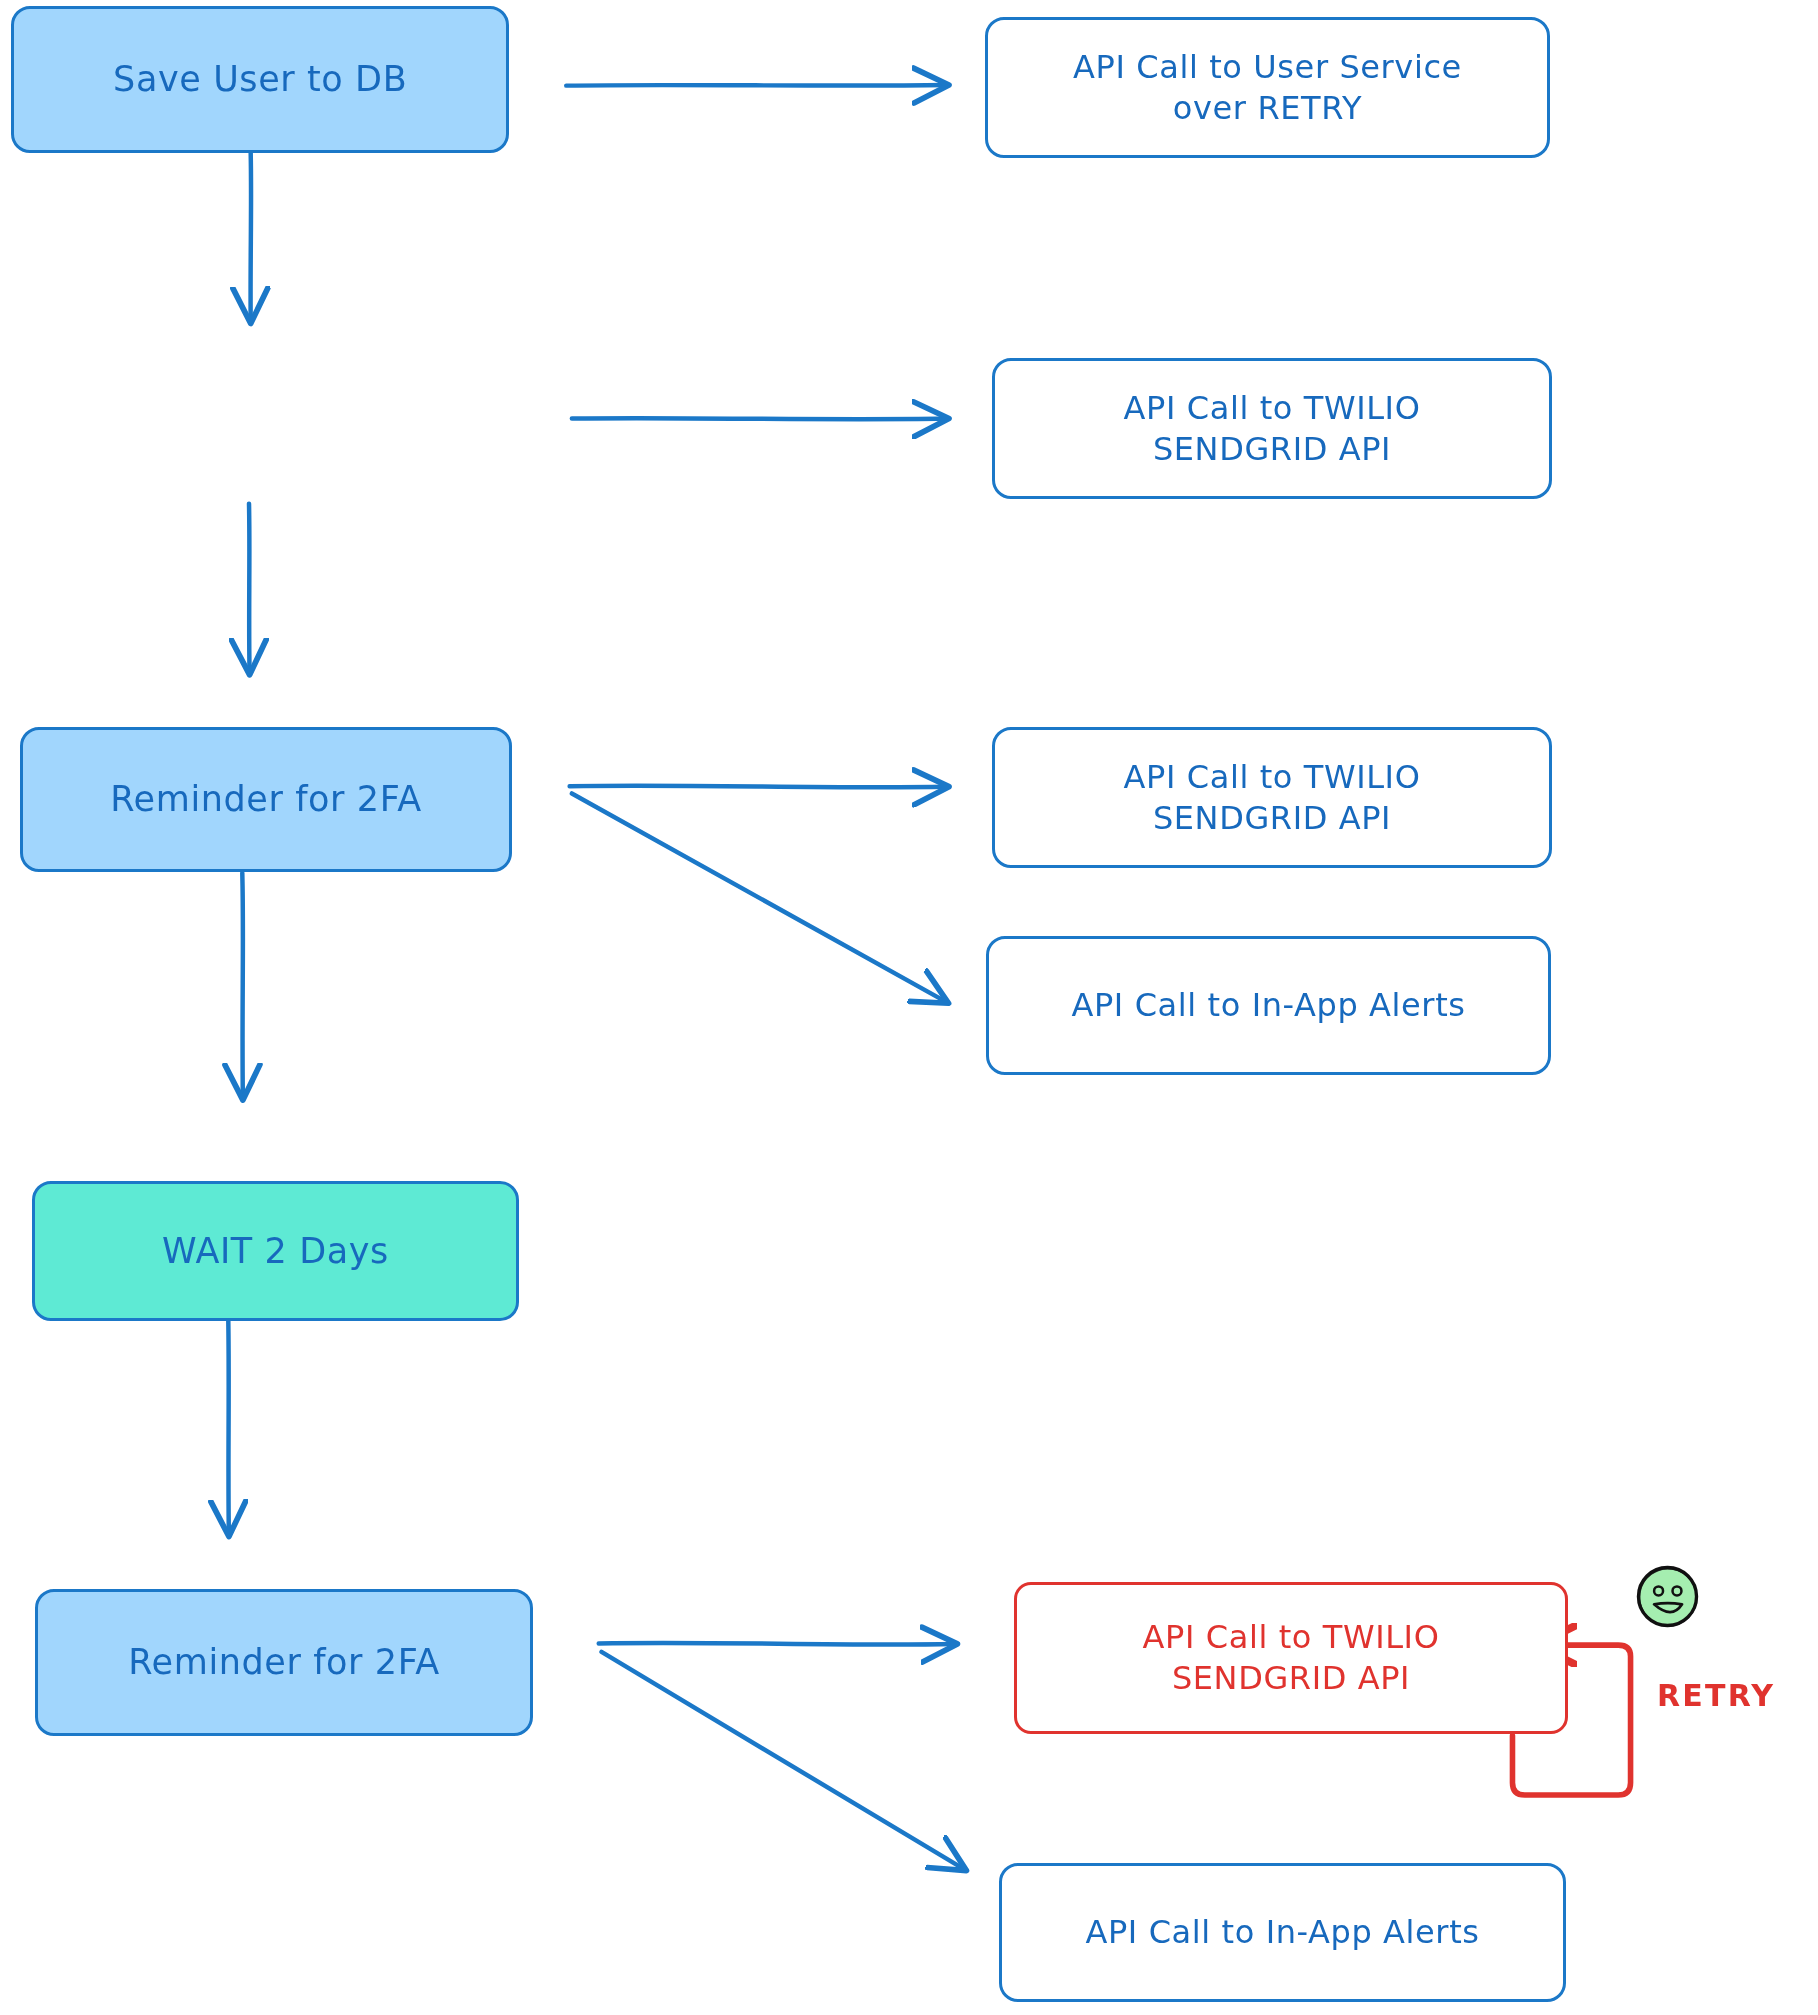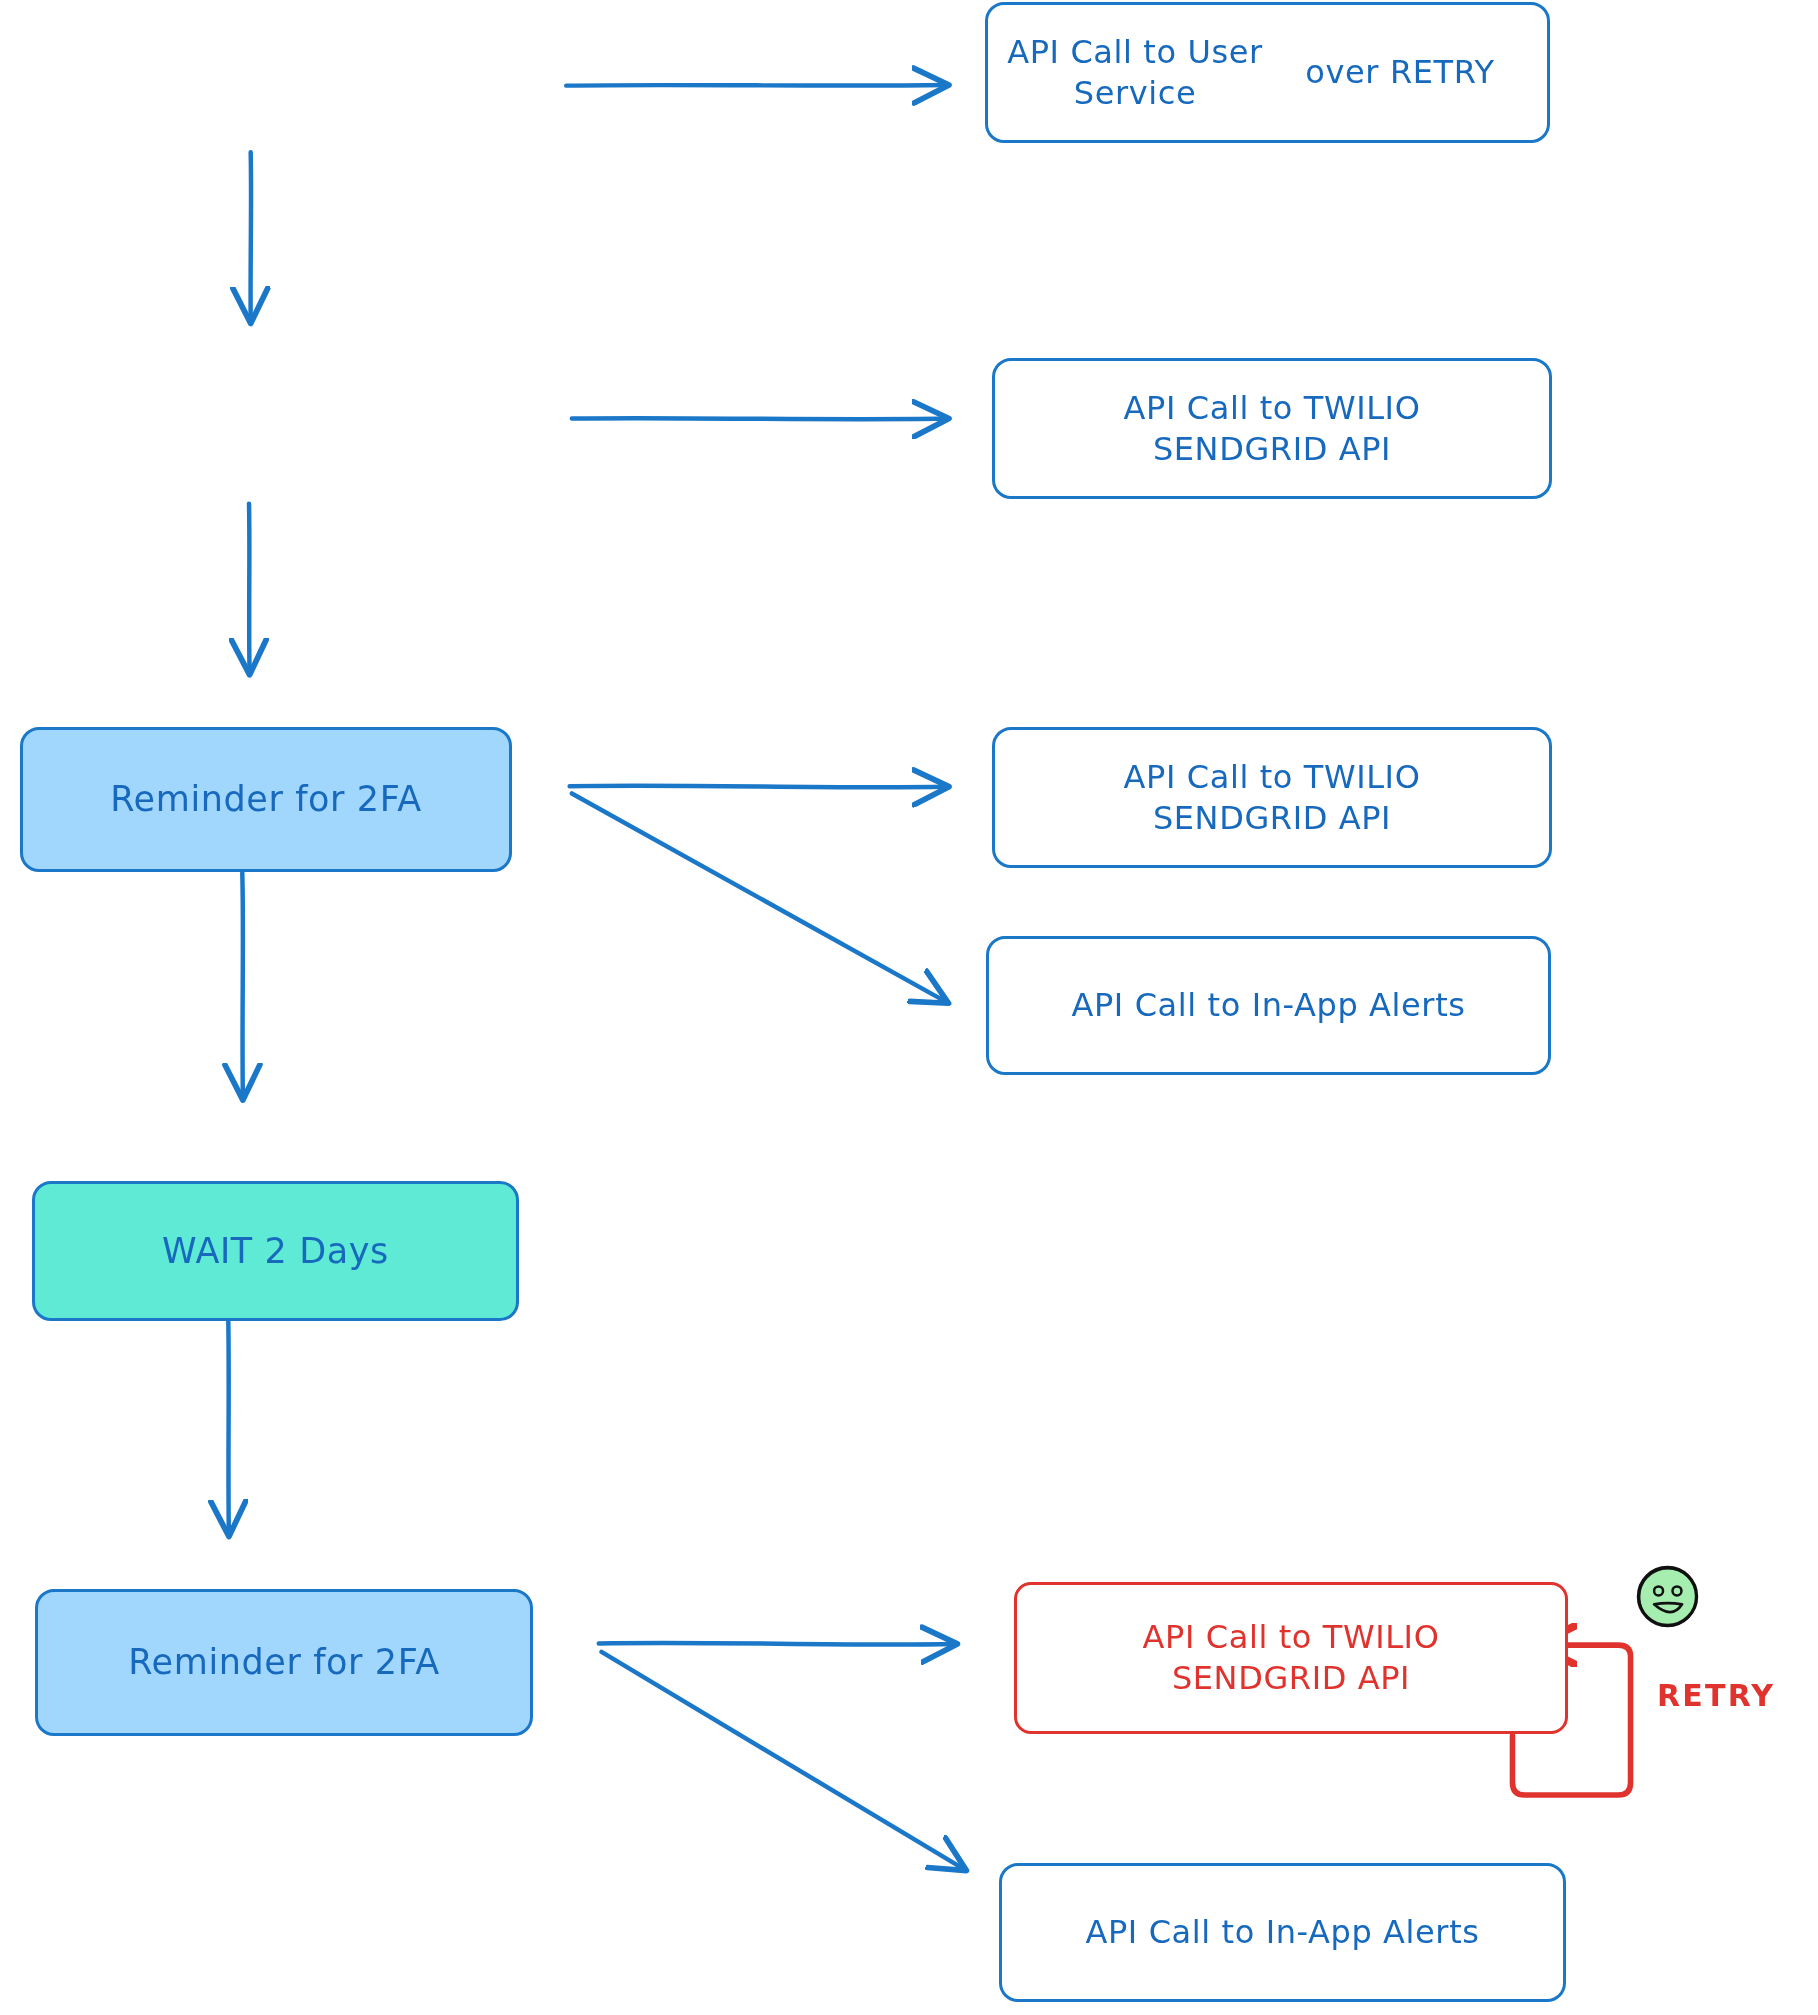--- a/index.html
+++ b/index.html
@@ -87,35 +87,38 @@
       <path d="M1070,2937 C1280,2933 1500,2942 1705,2938" marker-end="url(#ah-blue)"></path>
 
       <path d="M1075,2952 L1722,3340" marker-end="url(#ah-blue)"></path>
     </g>
 
     <g stroke="#e0332e" stroke-width="10" fill="none" stroke-linecap="round" stroke-linejoin="round">
       <path d="M2703,3102 L2703,3186 Q2703,3208 2725,3208 L2892,3208 Q2914,3208 2914,3186 L2914,2960 Q2914,2940 2892,2940 L2752,2940" marker-end="url(#ah-red)"></path>
     </g>
   </svg>
 
+  <div class="node blue-fill" style="left:11.2px;top:5.6px;width:498px;height:147px;font-size:35px;">
+    <span class="txt">Save User to DB</span>
+  </div>
 
 
   <div class="node blue-fill" style="left:20px;top:727px;width:492px;height:145px;font-size:35px;">
     <span class="txt">Reminder for 2FA</span>
   </div>
 
   <div class="node green-fill" style="left:32px;top:1181px;width:487px;height:140px;font-size:35px;">
     <span class="txt">WAIT 2 Days</span>
   </div>
 
   <div class="node blue-fill" style="left:35px;top:1589px;width:498px;height:147px;font-size:35px;">
     <span class="txt">Reminder for 2FA</span>
   </div>
 
-  <div class="node white-blue" style="left:985px;top:2px;width:565px;height:141px;font-size:32px;flex-direction:row;">
+  <div class="node white-blue" style="left:985px;top:17px;width:565px;height:141px;font-size:32px;flex-direction:column;">
     <span class="txt">API Call to User Service</span>
     <span class="txt">over RETRY</span>
   </div>
 
   <div class="node white-blue" style="left:992px;top:358px;width:560px;height:141px;font-size:32px;flex-direction:column;">
     <span class="txt">API Call to TWILIO</span>
     <span class="txt">SENDGRID API</span>
   </div>
 
   <div class="node white-blue" style="left:992px;top:727px;width:560px;height:141px;font-size:32px;flex-direction:column;">

